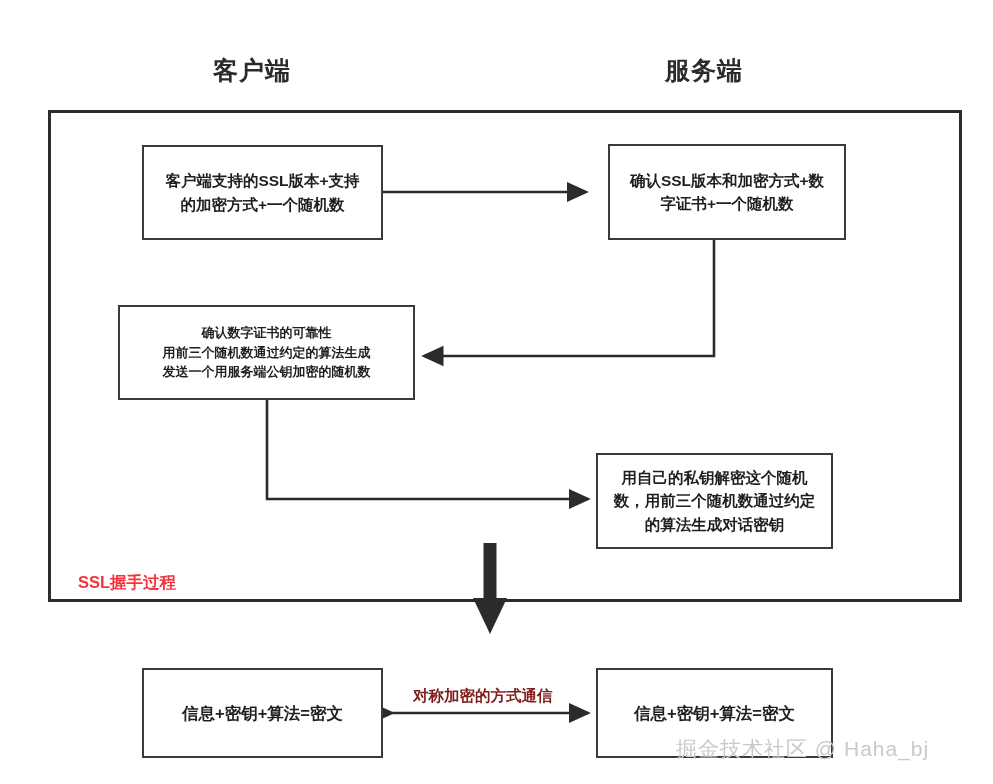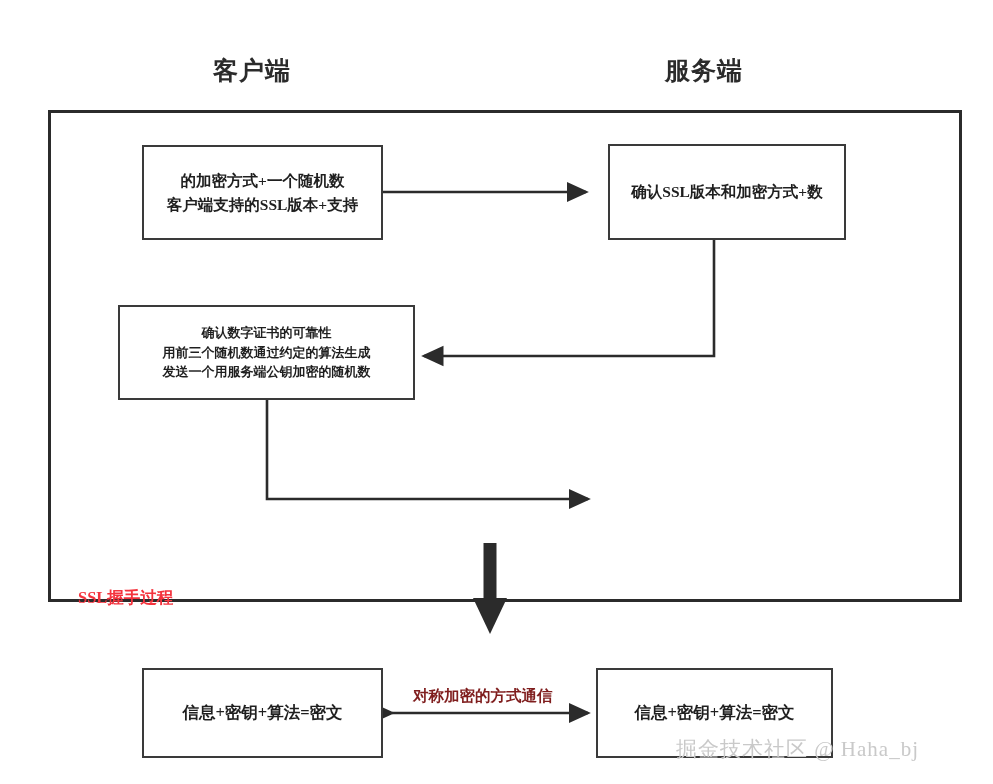--- a/index.html
+++ b/index.html
@@ -5,21 +5,21 @@
   html, body {
     margin: 0;
     padding: 0;
     background: #ffffff;
   }
   #stage {
     position: relative;
     width: 993px;
     height: 784px;
     background: #ffffff;
-    font-family: Liberation Serif, serif;
+    font-family: Liberation Sans, sans-serif;
     overflow: hidden;
   }
   
   .col-header {
     position: absolute;
     font-size: 25px;
     font-weight: bold;
     color: #2b2b2b;
     letter-spacing: 1px;
     white-space: nowrap;
@@ -61,21 +61,21 @@
   #box-server-decrypt{ left: 596px; top: 453px; width: 237px; height: 96px; font-size: 15.5px; }
   #box-comm-client   { left: 142px; top: 668px; width: 241px; height: 90px; font-size: 16.5px; }
   #box-comm-server   { left: 596px; top: 668px; width: 237px; height: 90px; font-size: 16.5px; }
 
   .proc-box span { display: block; }
 
   
   #handshake-label {
     position: absolute;
     left: 78px;
-    top: 587px;
+    top: 572px;
     font-size: 16.5px;
     font-weight: bold;
     color: #F4333D;
     white-space: nowrap;
     z-index: 4;
   }
 
   
   #symmetric-label {
     position: absolute;
@@ -149,39 +149,47 @@
       <path d="M473,598 L507,598 L490,634 z" fill="#2b2b2b"></path>
     </g>
 
     <g>
       <line x1="392" y1="713" x2="588" y2="713" stroke="#2b2b2b" stroke-width="2.6" marker-start="url(#head-left)" marker-end="url(#head-right)"></line>
     </g>
   </svg>
 
   <div class="proc-box" id="box-client-hello">
     <div>
+      <span>客户端支持的SSL版本+支持</span>
       <span>的加密方式+一个随机数</span>
-      <span>客户端支持的SSL版本+支持</span>
     </div>
   </div>
 
   <div class="proc-box" id="box-server-hello">
     <div>
       <span>确认SSL版本和加密方式+数</span>
+      <span>字证书+一个随机数</span>
     </div>
   </div>
 
   <div class="proc-box" id="box-client-verify">
     <div>
       <span>确认数字证书的可靠性</span>
       <span>用前三个随机数通过约定的算法生成</span>
       <span>发送一个用服务端公钥加密的随机数</span>
     </div>
   </div>
 
+  <div class="proc-box" id="box-server-decrypt">
+    <div>
+      <span>用自己的私钥解密这个随机</span>
+      <span>数，用前三个随机数通过约定</span>
+      <span>的算法生成对话密钥</span>
+    </div>
+  </div>
 
   <div class="proc-box" id="box-comm-client">
     <div>
       <span>信息+密钥+算法=密文</span>
     </div>
   </div>
 
   <div class="proc-box" id="box-comm-server">
     <div>
       <span>信息+密钥+算法=密文</span>

